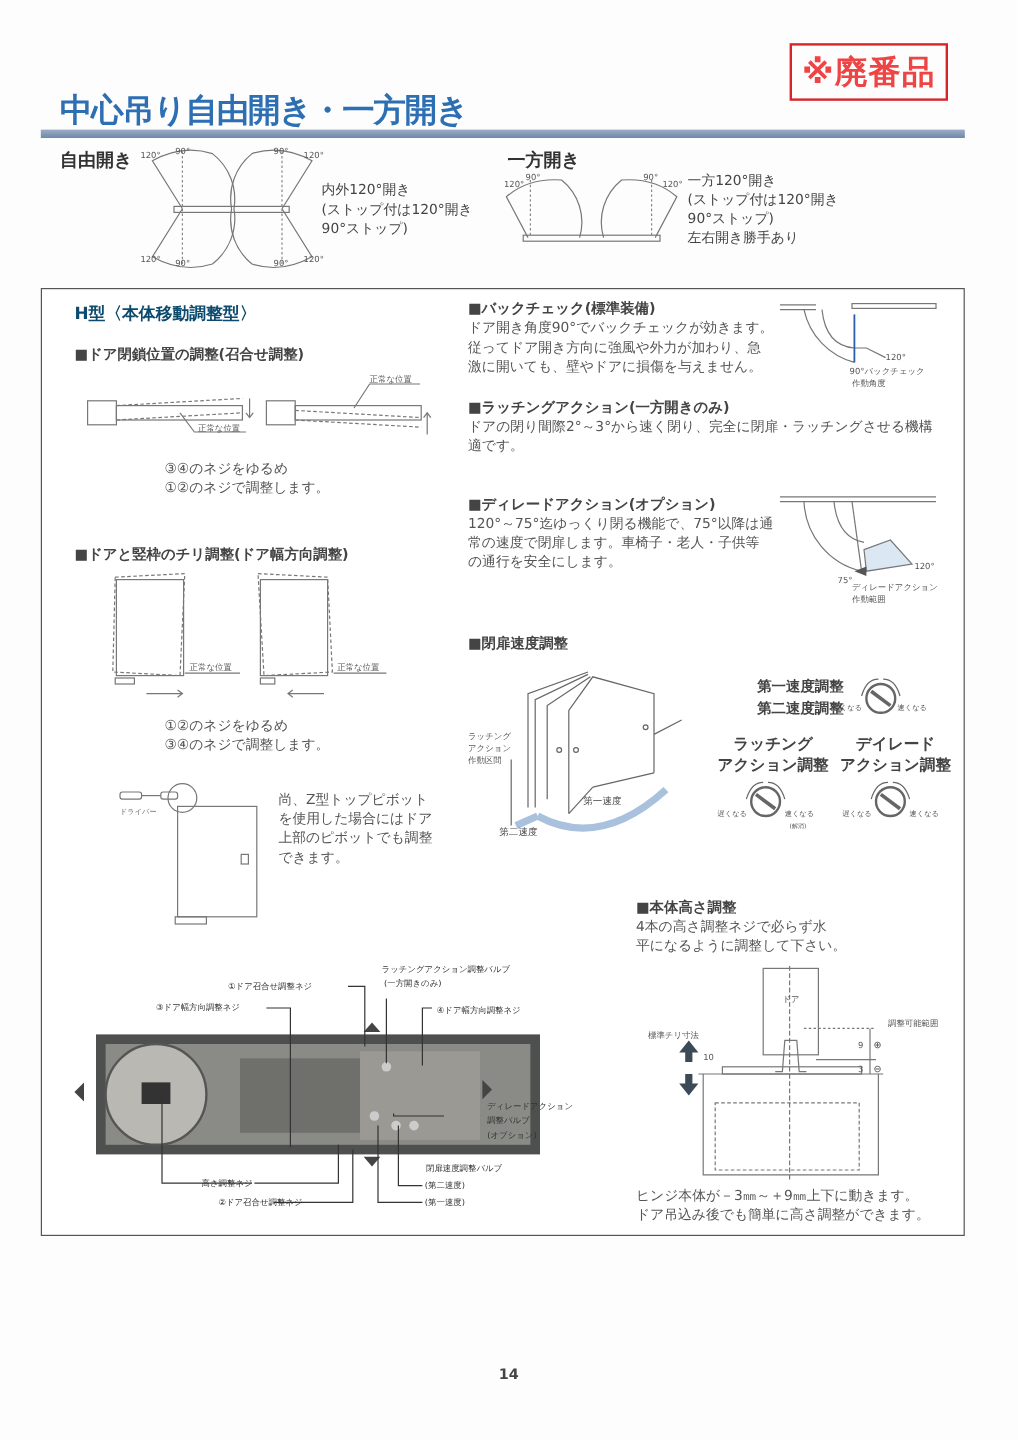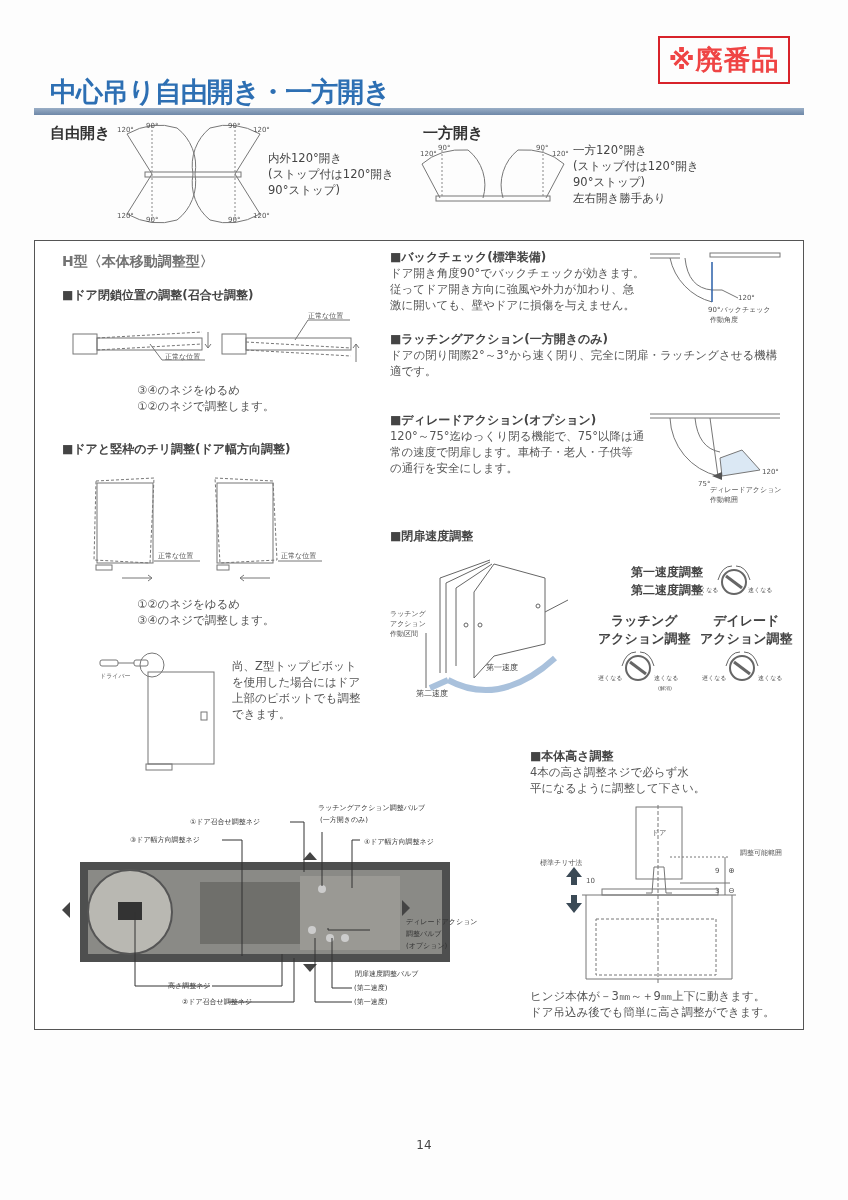--- a/index.html
+++ b/index.html
@@ -5,25 +5,25 @@
   *{box-sizing:border-box;margin:0;padding:0}
   body{width:848px;height:1200px;background:#fdfdfd;font-family:"DejaVu Sans",sans-serif;color:#3a3a3a;position:relative;overflow:hidden}
   .abs{position:absolute}
   .stamp{left:658px;top:36px;width:132px;height:48px;border:2px solid #d8232a;color:#ef4444;font-weight:bold;font-size:27px;display:flex;align-items:center;justify-content:center;letter-spacing:1px}
   .title{left:50px;top:74px;font-size:27px;font-weight:bold;color:#2d6fb3;letter-spacing:-1px}
   .rule{left:34px;top:108px;width:770px;height:7px;background:linear-gradient(#9aaec6,#6e88a8)}
   .sub{font-weight:bold;font-size:15px;color:#333}
   .small{font-size:11.5px;line-height:16px;color:#444}
   .tiny{font-size:7px;color:#555}
   .box{left:34px;top:240px;width:770px;height:790px;border:1.5px solid #555;background:#fff}
-  .h{font-size:14px;font-weight:bold;color:#737373}
+  .h{font-size:14px;font-weight:bold;color:#0c4a6e}
   .sec{font-size:12px;font-weight:bold;color:#444}
   .body{font-size:11.5px;line-height:16px;color:#555}
   .knob-label{font-size:13px;font-weight:bold;color:#444;text-align:center;line-height:18px}
-  .page-num{left:0;width:848px;top:1138px;text-align:center;font-size:12px;font-weight:normal;color:#444}
+  .page-num{left:0;width:848px;top:1138px;text-align:center;font-size:12px;font-weight:bold;color:#444}
   svg{position:absolute;overflow:visible}
   svg text{font-family:"DejaVu Sans",sans-serif}
 </style>
 </head>
 <body>
 
 <div class="abs stamp">※廃番品</div>
 <div class="abs title">中心吊り自由開き・一方開き</div>
 <div class="abs rule"></div>
 
@@ -100,21 +100,21 @@
     <polyline points="225,30 238,10 280,10"></polyline>
   </g>
   <text x="95" y="49" font-size="7" fill="#555">正常な位置</text>
   <text x="238" y="8" font-size="7" fill="#555">正常な位置</text>
 </svg>
 <div class="abs body" style="left:137px;top:382px">
   <div>③④のネジをゆるめ</div>
   <div>①②のネジで調整します。</div>
 </div>
 
-<div class="abs sec" style="left:62px;top:441px">■ドアと竪枠のチリ調整(ドア幅方向調整)</div>
+<div class="abs sec" style="left:62px;top:454px">■ドアと竪枠のチリ調整(ドア幅方向調整)</div>
 <svg style="left:92px;top:478px" width="230" height="100">
   <g fill="none" stroke="#777">
     <rect x="5" y="5" width="56" height="80"></rect>
     <polygon points="4,3 62,0 58,85 2,82" stroke-dasharray="3 2"></polygon>
     <rect x="4" y="87" width="16" height="5"></rect>
     <line x1="30" y1="100" x2="60" y2="100"></line>
       <path d="M56 97 L60 100 L56 103"></path>
     <line x1="62" y1="83" x2="108" y2="83"></line>
     <rect x="125" y="5" width="56" height="80"></rect>
     <polygon points="123,0 181,3 185,82 128,85" stroke-dasharray="3 2"></polygon>

